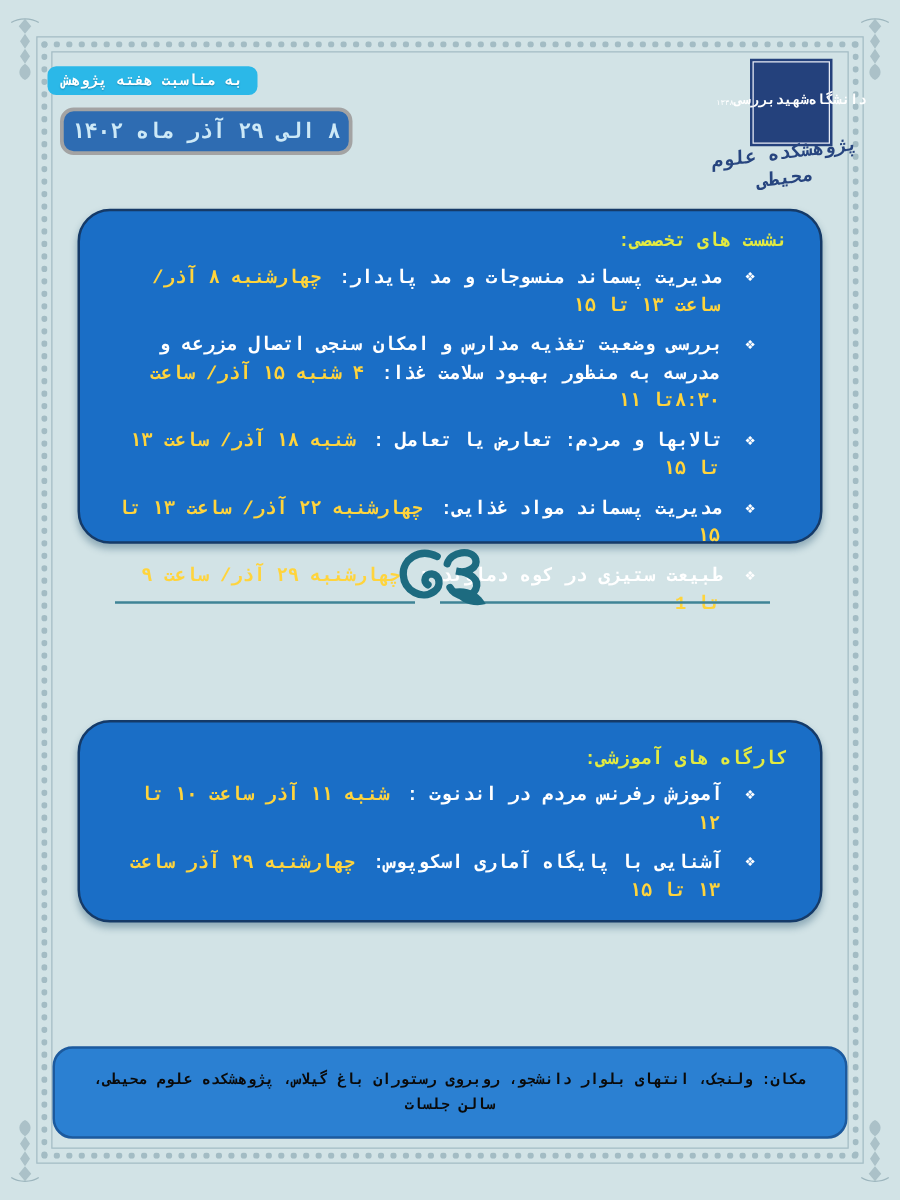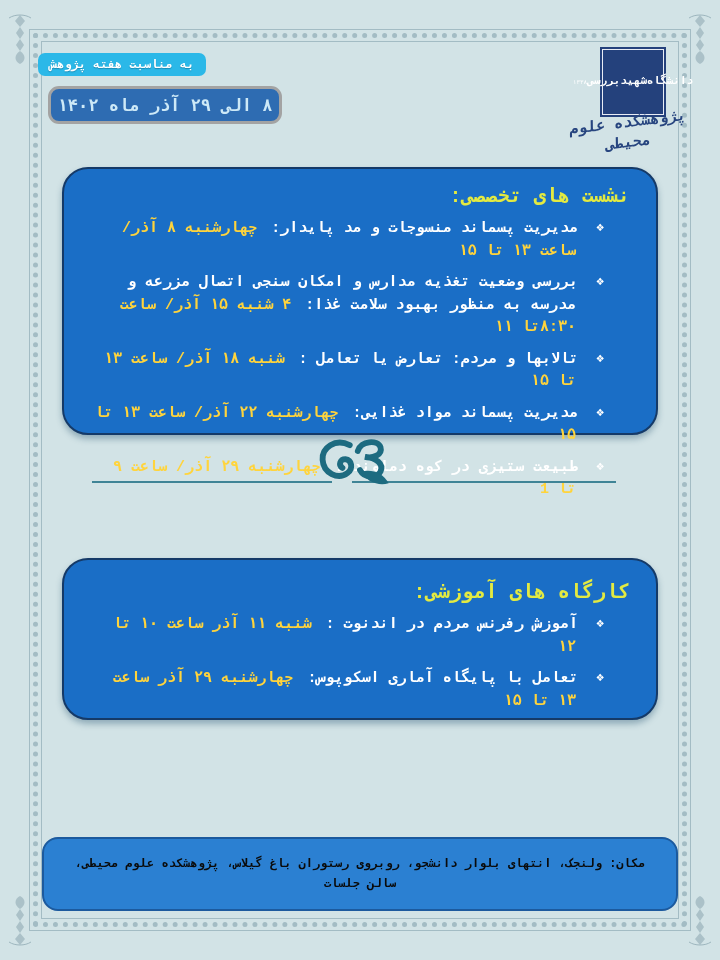--- a/index.html
+++ b/index.html
@@ -47,22 +47,22 @@
     transform:rotate(-7deg) skewX(-6deg);line-height:1.3;
   }
   
   .panel{
     position:absolute;left:62px;width:596px;box-sizing:border-box;
     background:#1a6ec6;border:2px solid #153a68;border-radius:26px;
     direction:rtl;color:#ffffff;
     box-shadow:0 4px 6px rgba(20,70,100,.35);
   }
   .panel1{top:167px;height:268px;padding:10px 24px 8px;}
-  .panel2{top:558px;height:162px;padding:15px 24px 8px;}
-  .panel-title{color:#e3ea41;font-size:20px;font-weight:bold;margin:4px 2px 10px;}
+  .panel2{top:576px;height:162px;padding:15px 24px 8px;}
+  .panel-title{color:#e3ea41;font-size:15px;font-weight:bold;margin:4px 2px 10px;}
   .item{
     font-size:15px;font-weight:bold;line-height:1.5;margin:9px 0;
     padding-right:56px;text-indent:-28px;color:#ffffff;
   }
   .bullet{display:inline-block;text-indent:0;font-size:13px;margin-left:9px;transform:translateY(-1px);}
   .time{color:#ffd43c;margin-right:5px;}
   
   .divider-line{position:absolute;top:481px;height:2px;background:#3f8496;}
   .dl-left{left:92px;width:240px;}
   .dl-right{left:352px;width:264px;}
@@ -156,21 +156,21 @@
   <div class="panel panel2">
     <div class="panel-title">کارگاه های آموزشی:</div>
 
     <div class="item">
       <span class="bullet">❖</span>
       <span class="topic">آموزش رفرنس مردم در اندنوت :</span>
       <span class="time">شنبه ۱۱ آذر ساعت ۱۰ تا ۱۲</span>
     </div>
     <div class="item">
       <span class="bullet">❖</span>
-      <span class="topic">تعامل با پایگاه آماری اسکوپوس:</span>
+      <span class="topic">آشنایی با پایگاه آماری اسکوپوس:</span>
       <span class="time">چهارشنبه ۲۹ آذر ساعت ۱۳ تا ۱۵</span>
     </div>
   </div>
 
   <div class="location-box">
     <div class="location-text">مکان: ولنجک، انتهای بلوار دانشجو، روبروی رستوران باغ گیلاس، پژوهشکده علوم محیطی، سالن جلسات</div>
   </div>
 
 </div>
 

